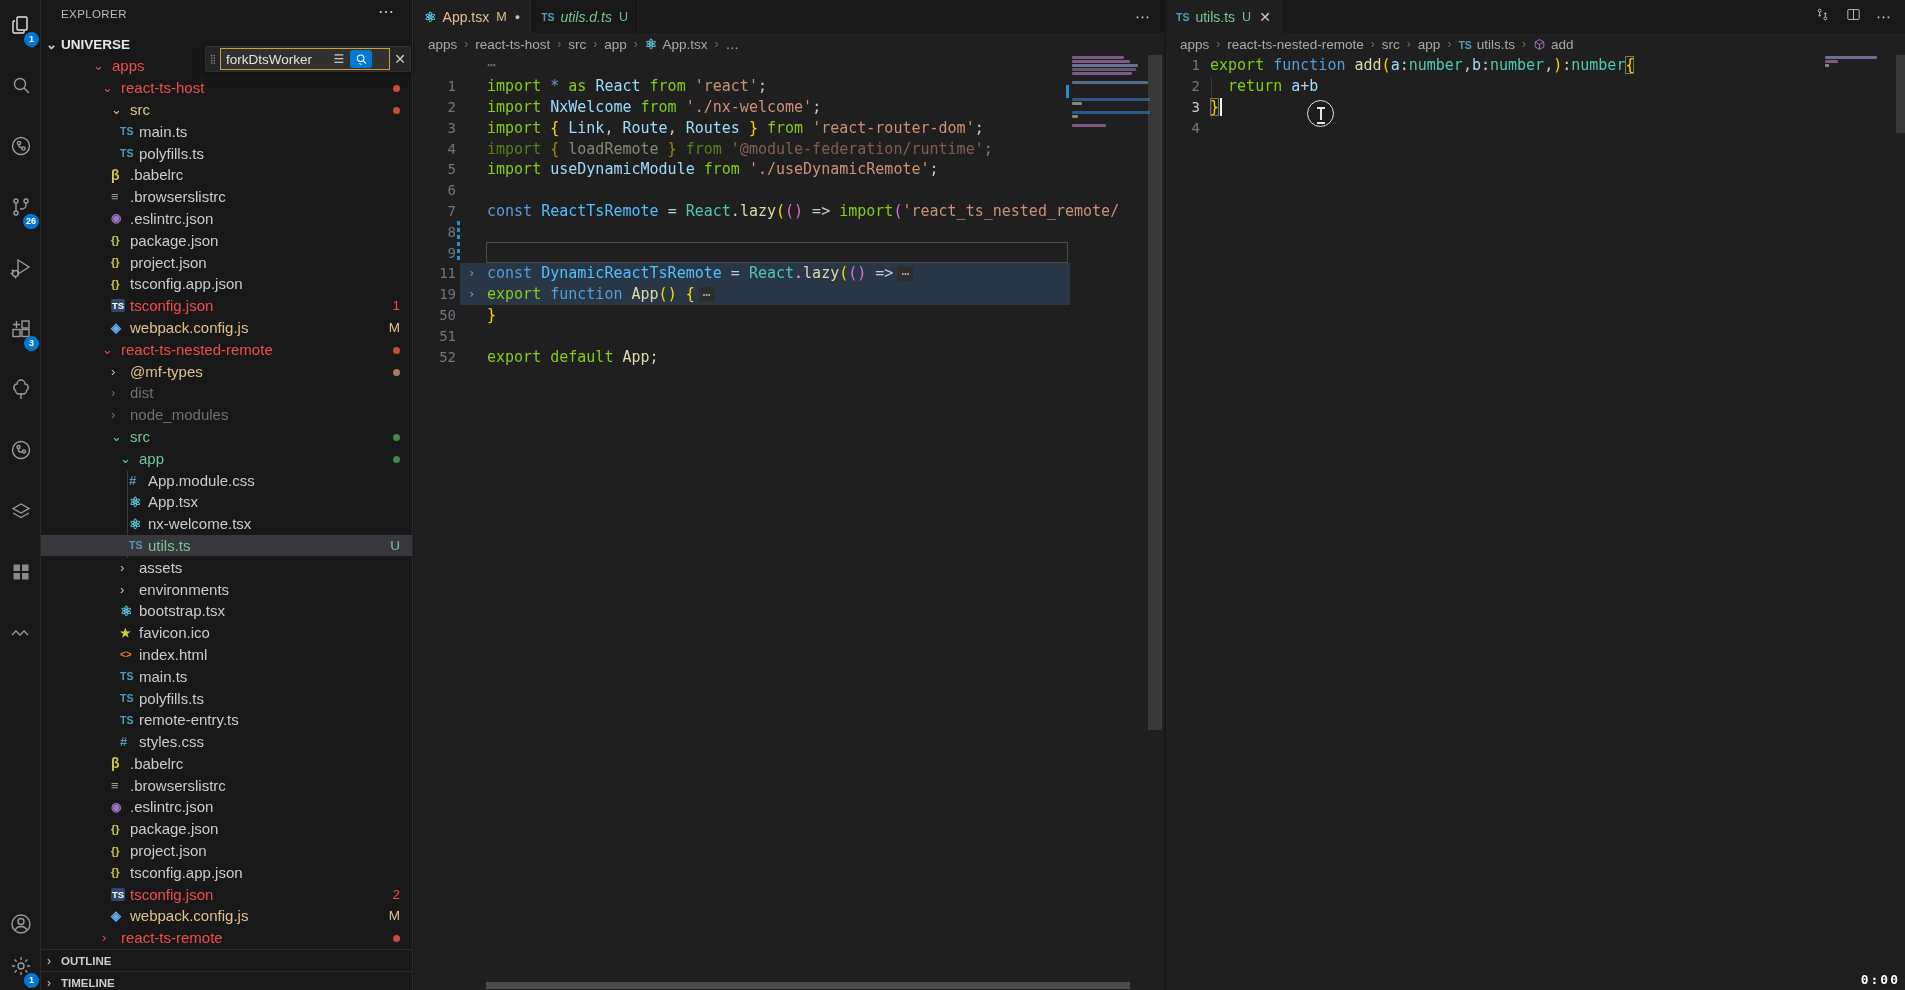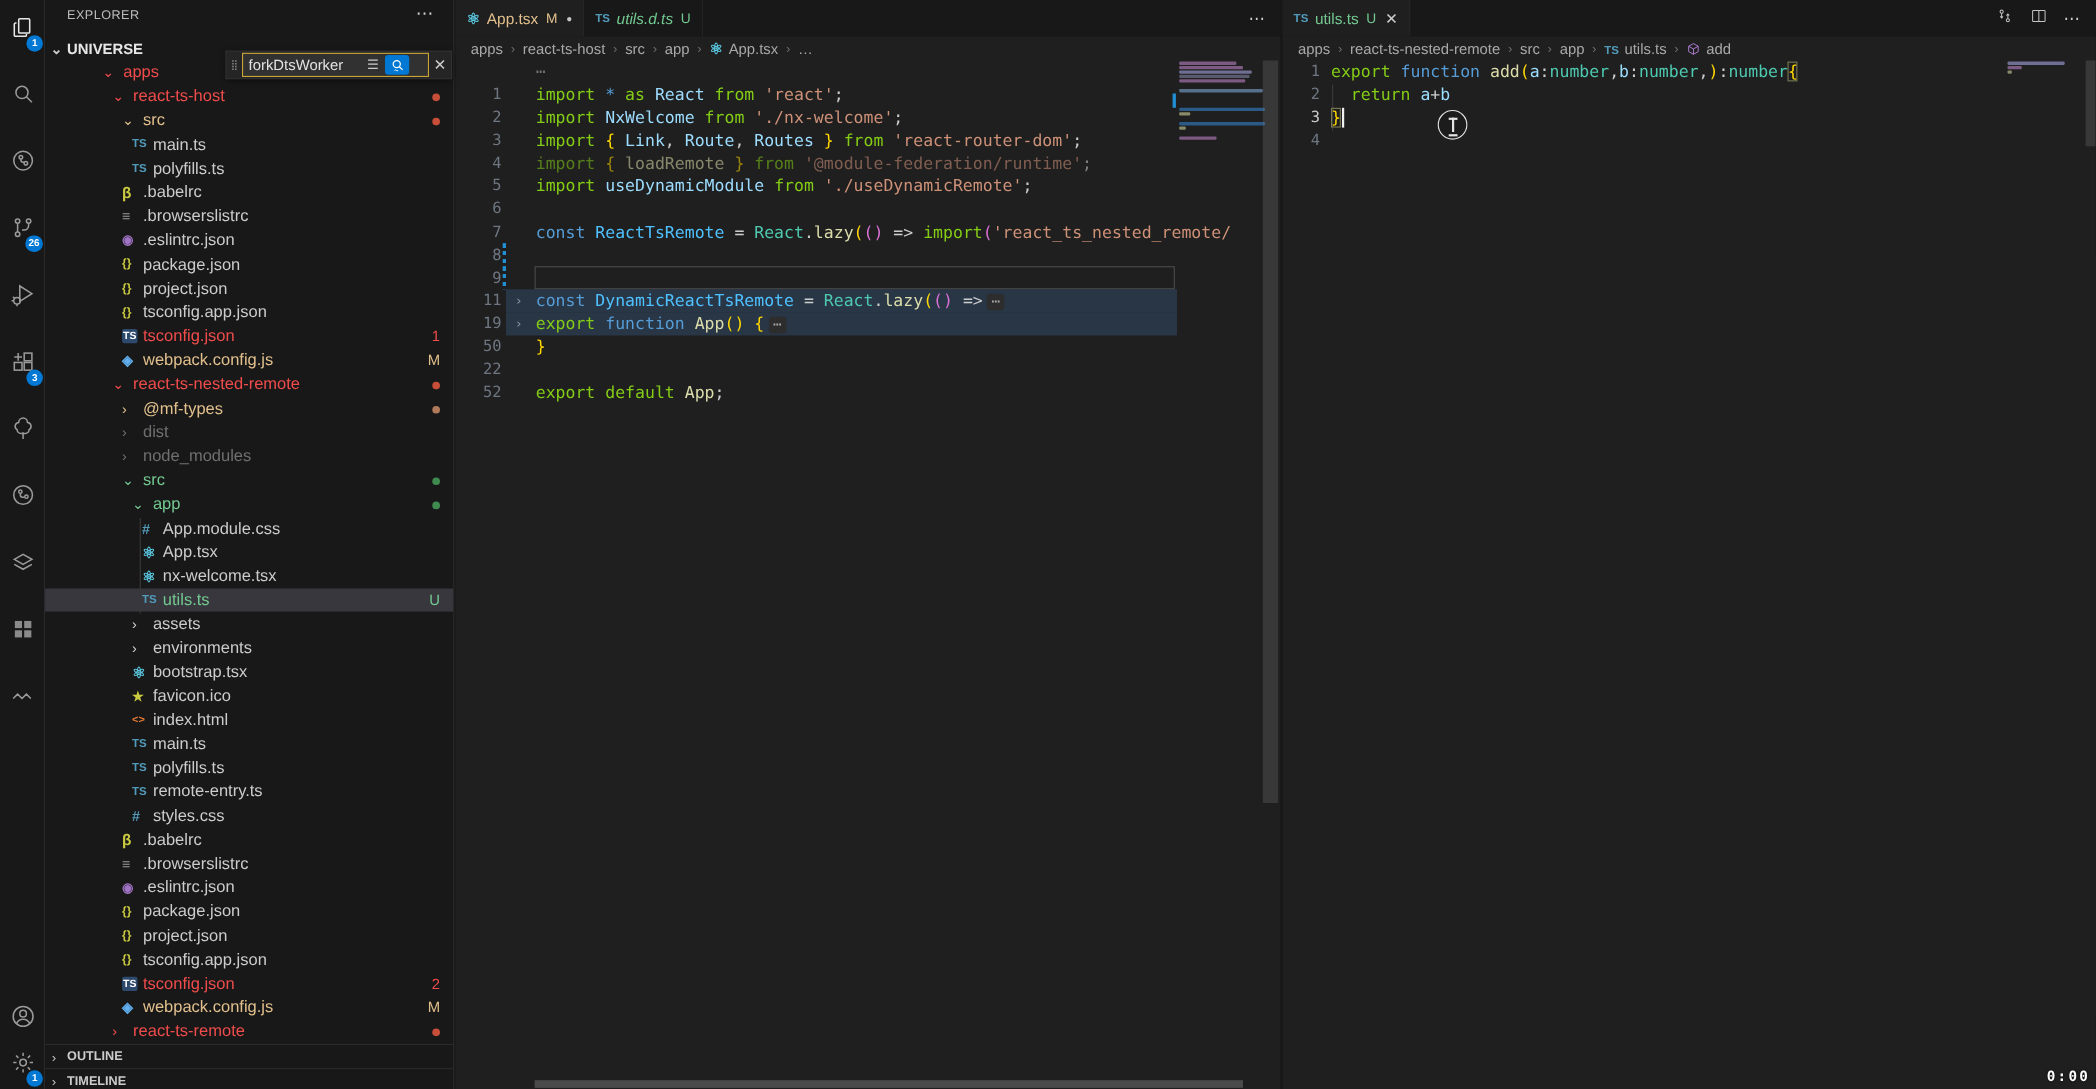--- a/index.html
+++ b/index.html
@@ -473,21 +473,21 @@
         <div class="cline"><span class="lnum" style="width: 42px;">3</span><span class="lfold" style="width: 31px;"></span><span class="ltext"><span class="tk-kw">import </span><span class="tk-b1">{ </span><span class="tk-var">Link</span><span class="tk-pn">, </span><span class="tk-var">Route</span><span class="tk-pn">, </span><span class="tk-var">Routes</span><span class="tk-b1"> }</span><span class="tk-kw"> from </span><span class="tk-str">'react-router-dom'</span><span class="tk-pn">;</span></span></div>
         <div class="cline dimline"><span class="lnum" style="width: 42px;">4</span><span class="lfold" style="width: 31px;"></span><span class="ltext"><span class="tk-kw">import </span><span class="tk-b1">{ </span><span class="tk-fn">loadRemote</span><span class="tk-b1"> }</span><span class="tk-kw"> from </span><span class="tk-str">'@module-federation/runtime'</span><span class="tk-pn">;</span></span></div>
         <div class="cline"><span class="lnum" style="width: 42px;">5</span><span class="lfold" style="width: 31px;"></span><span class="ltext"><span class="tk-kw">import </span><span class="tk-var">useDynamicModule </span><span class="tk-kw">from </span><span class="tk-str">'./useDynamicRemote'</span><span class="tk-pn">;</span></span></div>
         <div class="cline"><span class="lnum" style="width: 42px;">6</span><span class="lfold" style="width: 31px;"></span><span class="ltext"></span></div>
         <div class="cline"><span class="lnum" style="width: 42px;">7</span><span class="lfold" style="width: 31px;"></span><span class="ltext"><span class="tk-st">const </span><span class="tk-cv">ReactTsRemote </span><span class="tk-pn">= </span><span class="tk-ty">React</span><span class="tk-pn">.</span><span class="tk-fn">lazy</span><span class="tk-b1">(</span><span class="tk-b2">(</span><span class="tk-b2">)</span><span class="tk-pn"> =&gt; </span><span class="tk-kw">import</span><span class="tk-b2">(</span><span class="tk-str">'react_ts_nested_remote/</span></span></div>
         <div class="cline"><div class="gitbar"></div><span class="lnum" style="width: 42px;">8</span><span class="lfold" style="width: 31px;"></span><span class="ltext"></span></div>
         <div class="cline"><div class="gitbar"></div><div class="boxline"></div><span class="lnum" style="width: 42px;">9</span><span class="lfold" style="width: 31px;"></span><span class="ltext"></span></div>
         <div class="cline"><div class="hlbar"></div><span class="lnum" style="width: 42px;">11</span><span class="lfold" style="width: 31px;">›</span><span class="ltext"><span class="tk-st">const </span><span class="tk-cv">DynamicReactTsRemote </span><span class="tk-pn">= </span><span class="tk-ty">React</span><span class="tk-pn">.</span><span class="tk-fn">lazy</span><span class="tk-b1">(</span><span class="tk-b2">(</span><span class="tk-b2">)</span><span class="tk-pn"> =&gt;</span><span class="tk-fold">⋯</span></span></div>
         <div class="cline"><div class="hlbar"></div><span class="lnum" style="width: 42px;">19</span><span class="lfold" style="width: 31px;">›</span><span class="ltext"><span class="tk-kw">export </span><span class="tk-st">function </span><span class="tk-fn">App</span><span class="tk-b1">(</span><span class="tk-b1">)</span><span class="tk-b1"> {</span><span class="tk-fold">⋯</span></span></div>
         <div class="cline"><span class="lnum" style="width: 42px;">50</span><span class="lfold" style="width: 31px;"></span><span class="ltext"><span class="tk-b1">}</span></span></div>
-        <div class="cline"><span class="lnum" style="width: 42px;">22</span><span class="lfold" style="width: 31px;"></span><span class="ltext"></span></div>
+        <div class="cline"><span class="lnum" style="width: 42px;">51</span><span class="lfold" style="width: 31px;"></span><span class="ltext"></span></div>
         <div class="cline"><span class="lnum" style="width: 42px;">52</span><span class="lfold" style="width: 31px;"></span><span class="ltext"><span class="tk-kw">export </span><span class="tk-kw">default </span><span class="tk-fn">App</span><span class="tk-pn">;</span></span></div>
       </div>
     <div class="minimap" id="minimap1" style="left:656px; top:22px; width:78px; height:120px;">
         <div class="mm-row" style="top: 1px; left: 2px; width: 52px; background: rgb(125, 90, 131);"></div>
         <div class="mm-row" style="top: 5px; left: 2px; width: 58px; background: rgb(125, 90, 131);"></div>
         <div class="mm-row" style="top: 9px; left: 2px; width: 66px; background: rgb(110, 111, 147);"></div>
         <div class="mm-row" style="top: 13px; left: 2px; width: 64px; background: rgb(90, 90, 110);"></div>
         <div class="mm-row" style="top: 17px; left: 2px; width: 60px; background: rgb(125, 90, 131);"></div>
         <div class="mm-row" style="top: 26px; left: 2px; width: 76px; background: rgb(86, 112, 140);"></div>
         <div class="mm-row" style="top: 43px; left: 2px; width: 78px; background: rgb(44, 90, 134);"></div>

